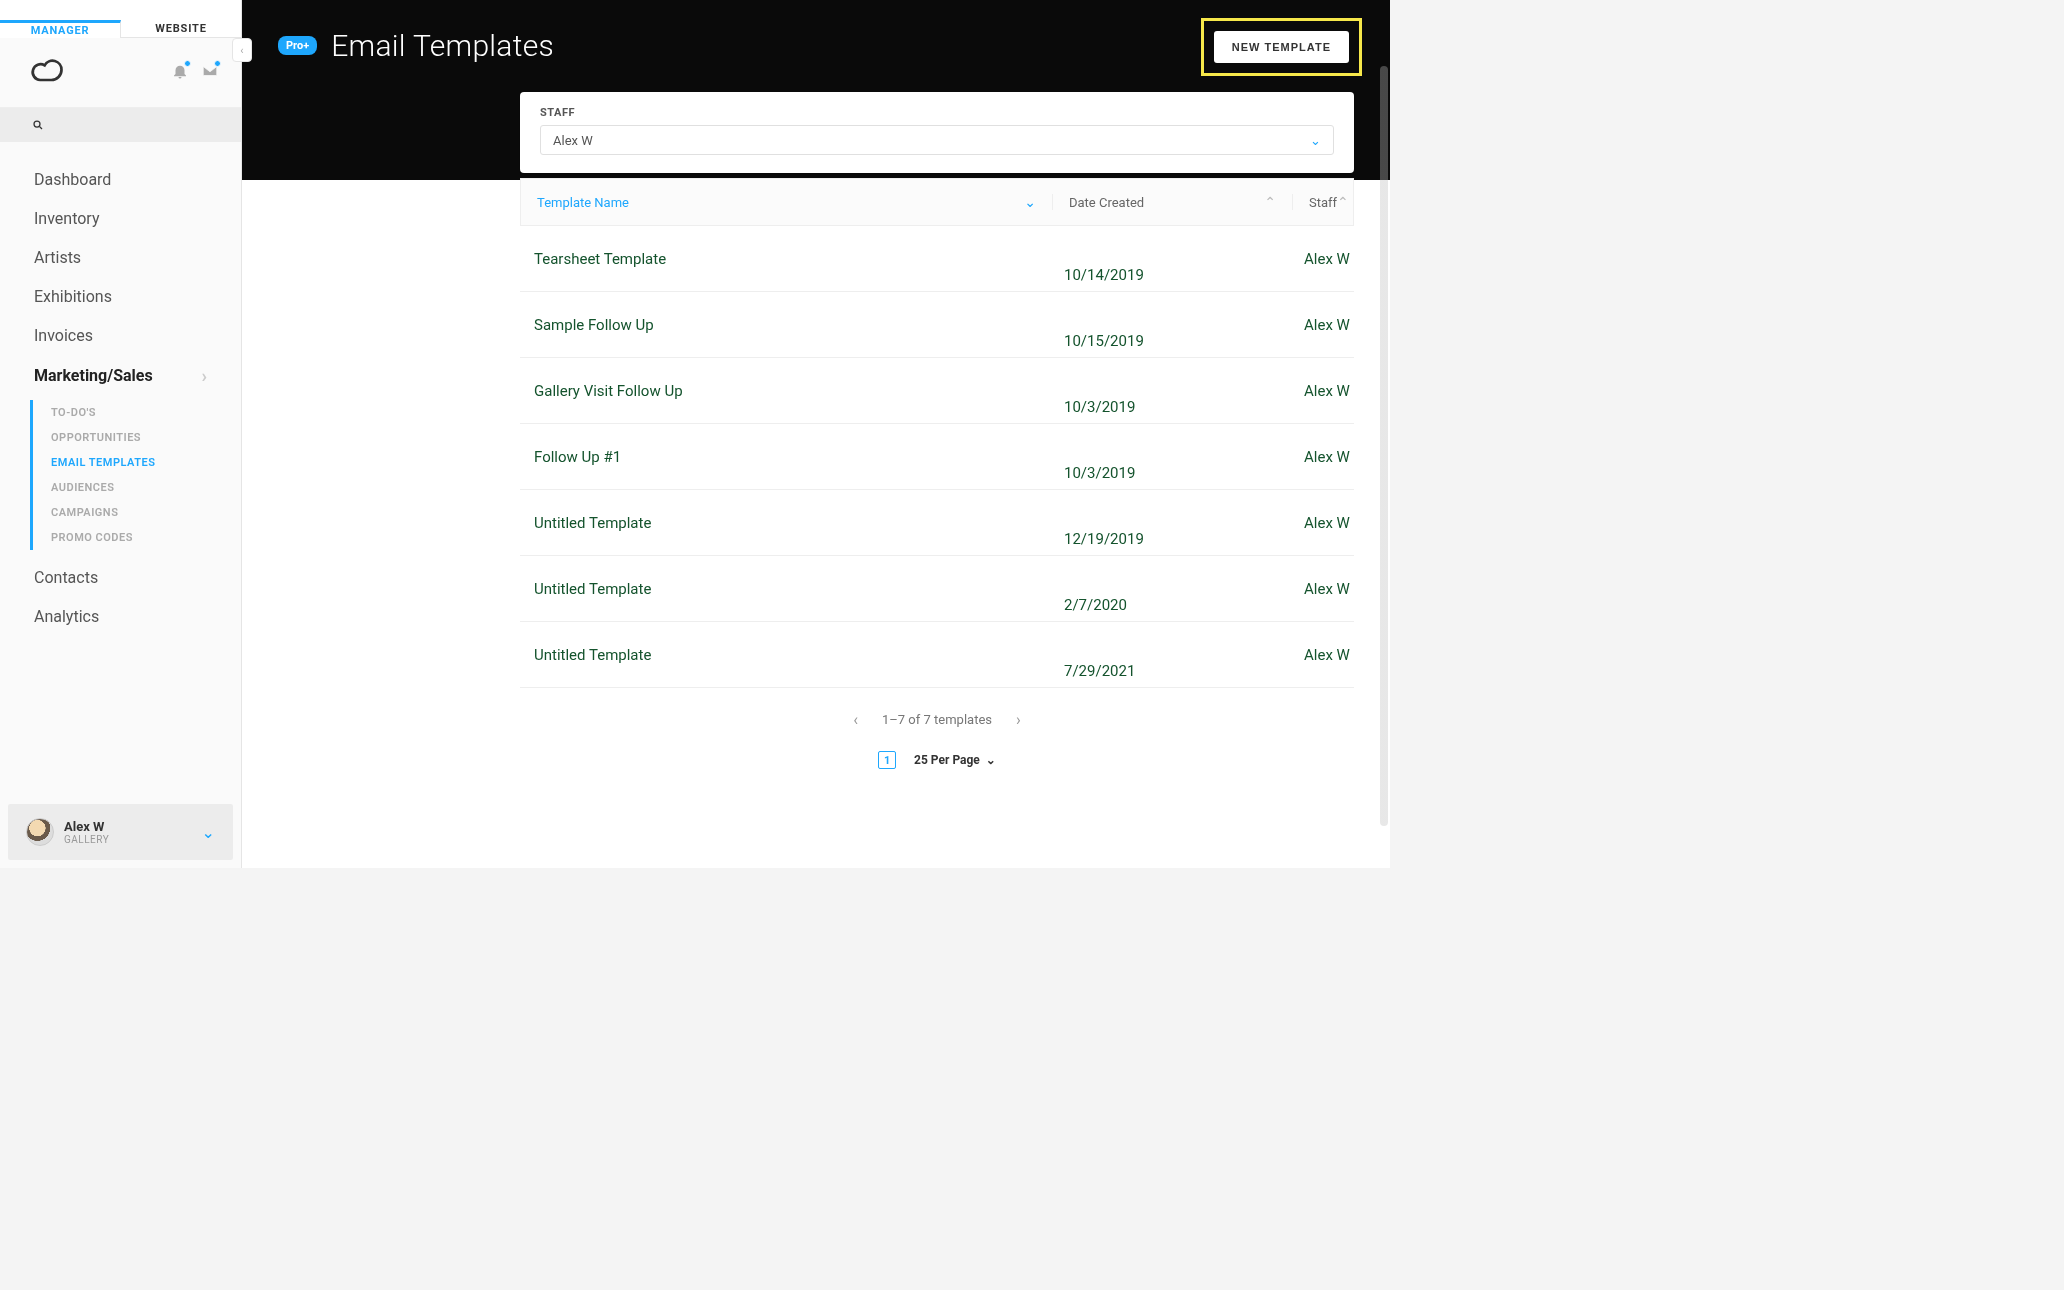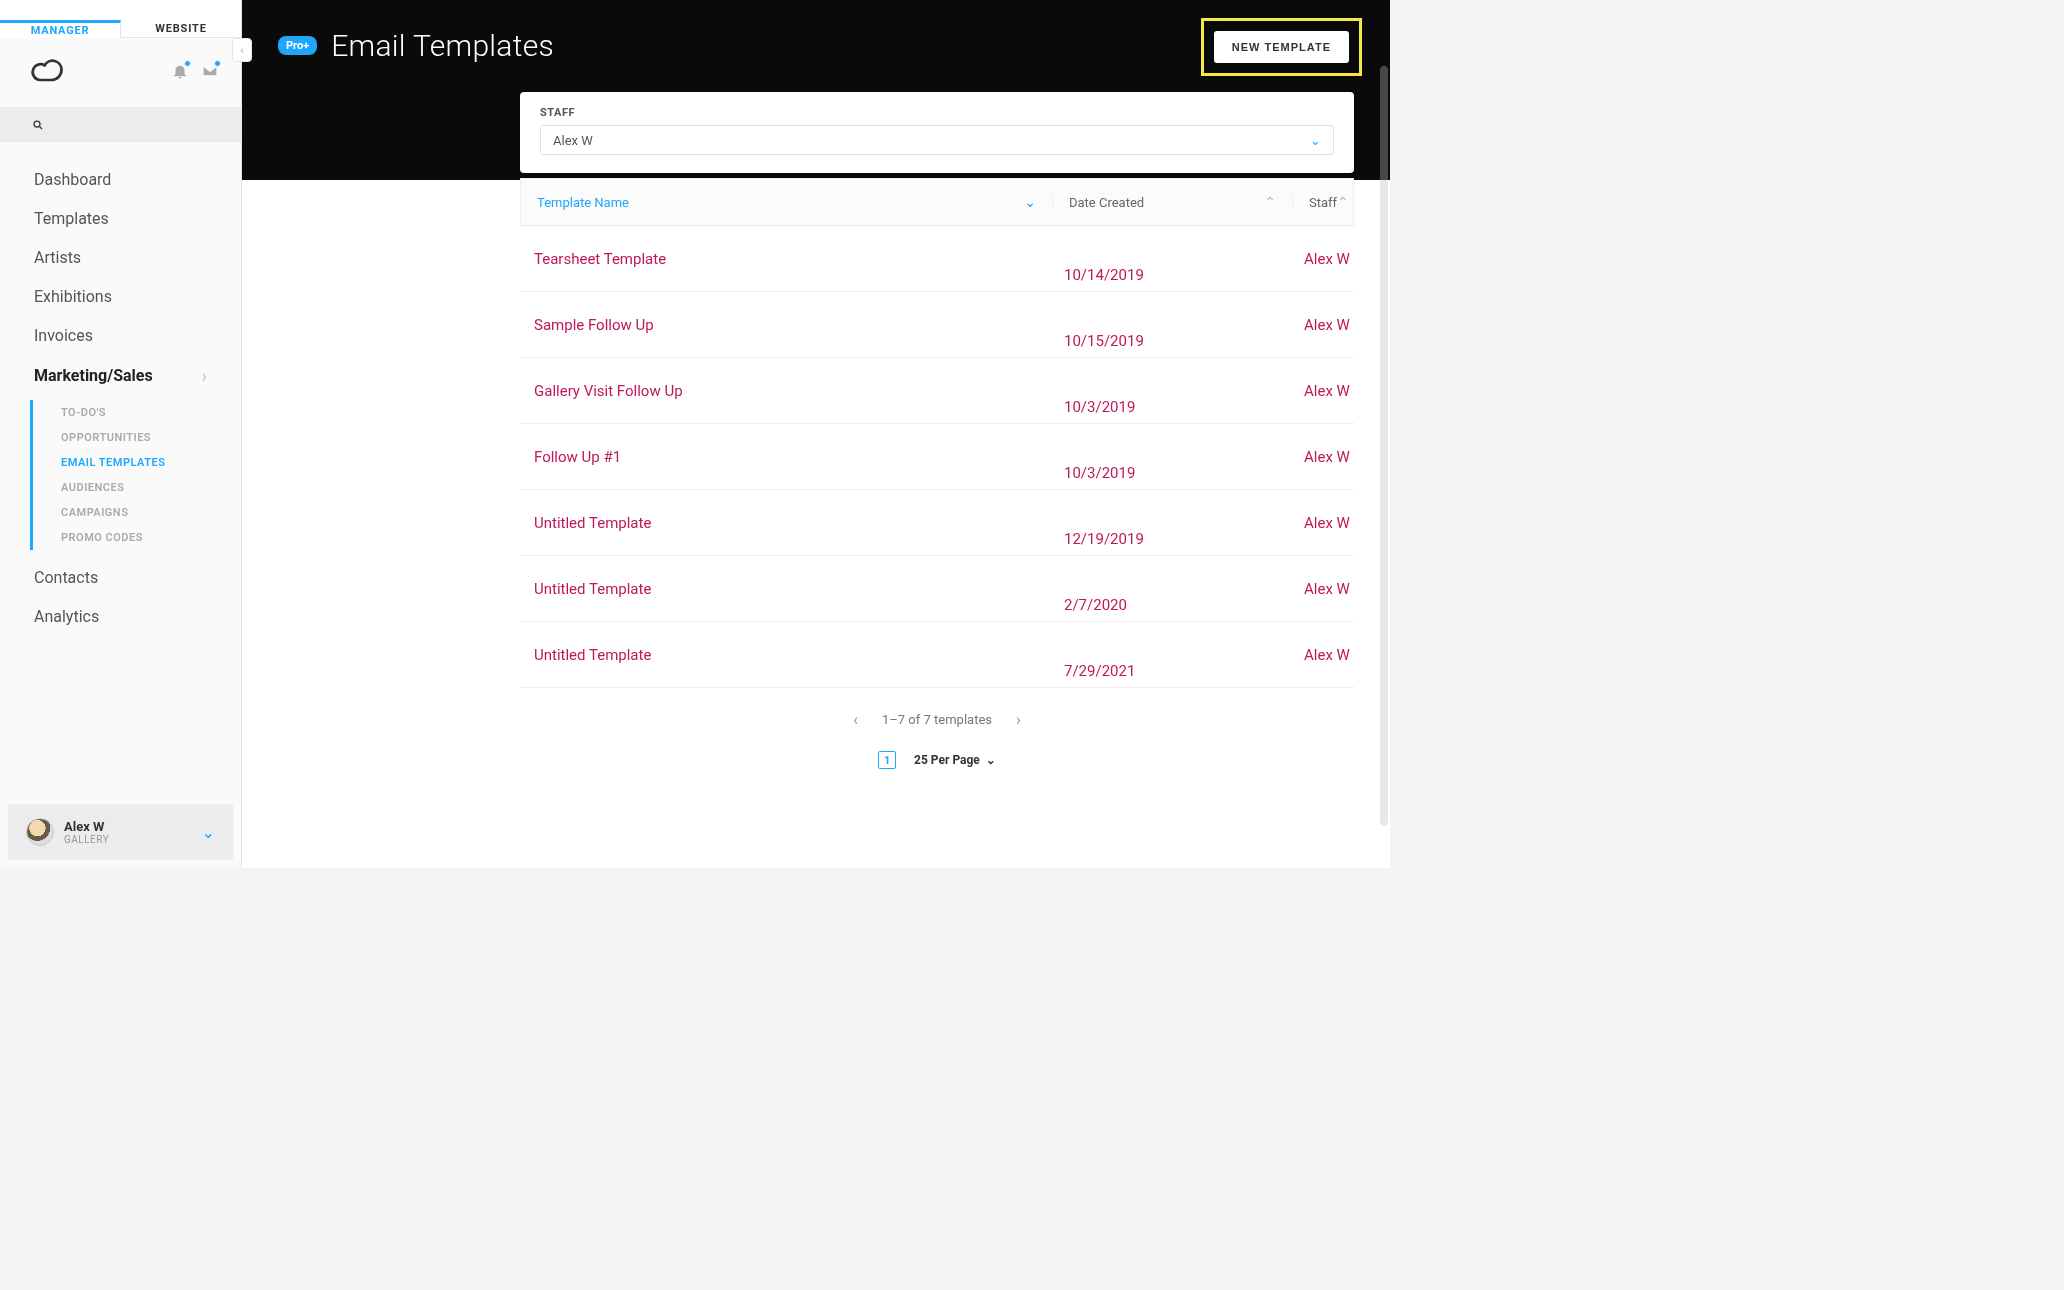--- a/index.html
+++ b/index.html
@@ -104,21 +104,21 @@
     color:#222;
   }
   .nav-item .chev { color:#ccc; font-size:18px;}
   .sub-nav {
     border-left: 3px solid #1ea7fd;
     margin-left: 30px;
     margin-top: 4px;
     margin-bottom: 8px;
   }
   .sub-item {
-    padding: 6px 28px;
+    padding: 6px 18px;
     font-size: 11px;
     font-weight:600;
     letter-spacing:0.5px;
     color:#aaa;
     cursor:pointer;
   }
   .sub-item.active{ color:#1ea7fd; }
   .user-footer {
     height: 56px;
     background:#ececec;
@@ -210,21 +210,21 @@
   .th{display:flex;align-items:center;justify-content:space-between;padding:0 16px;cursor:pointer;}
   .th.name{flex: 0 0 532px;color:#1ea7fd;border-right:1px solid #eee;}
   .th.date{flex:0 0 240px;color:#666;border-right:1px solid #eee;}
   .th.staff{flex:1;color:#666;}
   .th .sort-chev{color:#bbb;font-size:14px;}
   .th.name .sort-chev{color:#1ea7fd;}
   .tbody{}
   .tr{
     display:flex;align-items:center;
     height:66px;border-bottom:1px solid #eee;
-    font-size:15px;color:#be185d;
+    font-size:15px;color:#14532d;
     cursor:pointer;
   }
   .td.name{flex:0 0 532px;padding-left:14px;}
   .td.date{flex:0 0 240px;padding-left:12px;margin-top:32px;}
   .td.staff{flex:1;padding-left:12px;}
   
   .pagination{
     padding:22px 0 8px 0;
     text-align:center;
     font-size:13px;color:#777;
@@ -290,21 +290,21 @@
           <line x1="15" y1="15" x2="20" y2="20"></line>
         </svg>
     </span>
   </div>
 
   <div class="nav" id="nav">
       <div class="nav-item">
         <span>Dashboard</span>
       </div>
       <div class="nav-item">
-        <span>Templates</span>
+        <span>Inventory</span>
       </div>
       <div class="nav-item">
         <span>Artists</span>
       </div>
       <div class="nav-item">
         <span>Exhibitions</span>
       </div>
       <div class="nav-item">
         <span>Invoices</span>
       </div>

